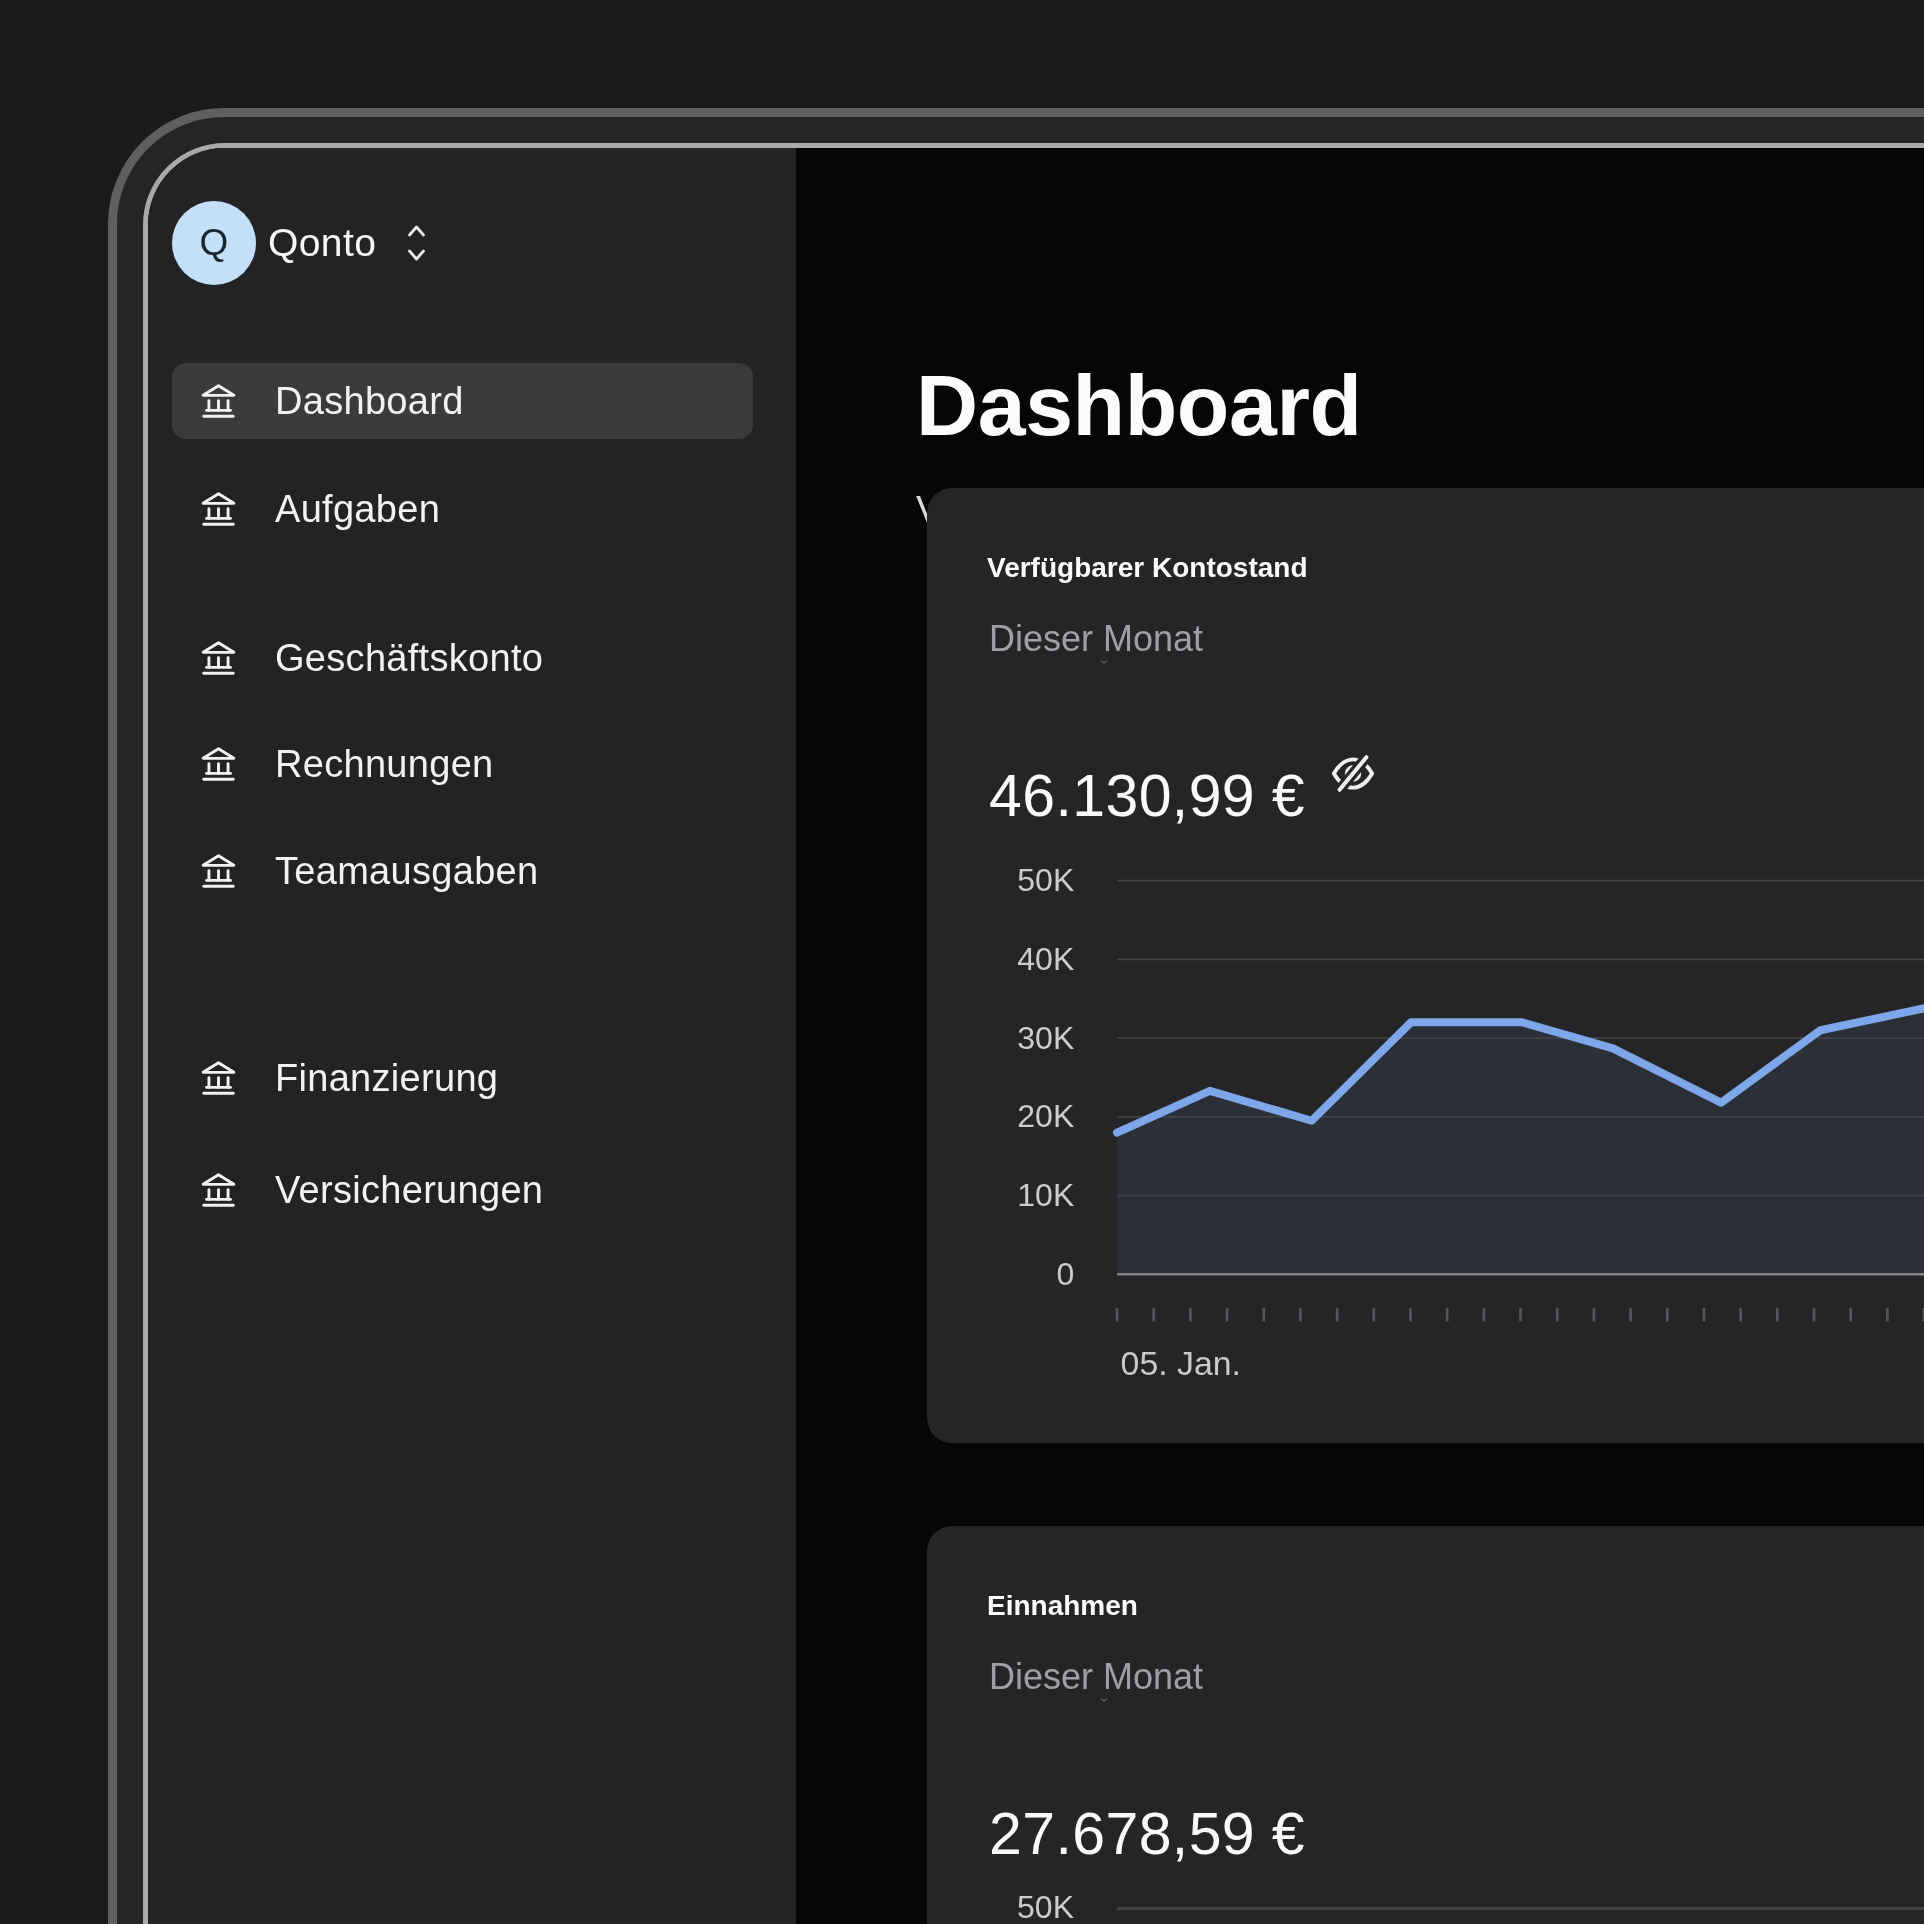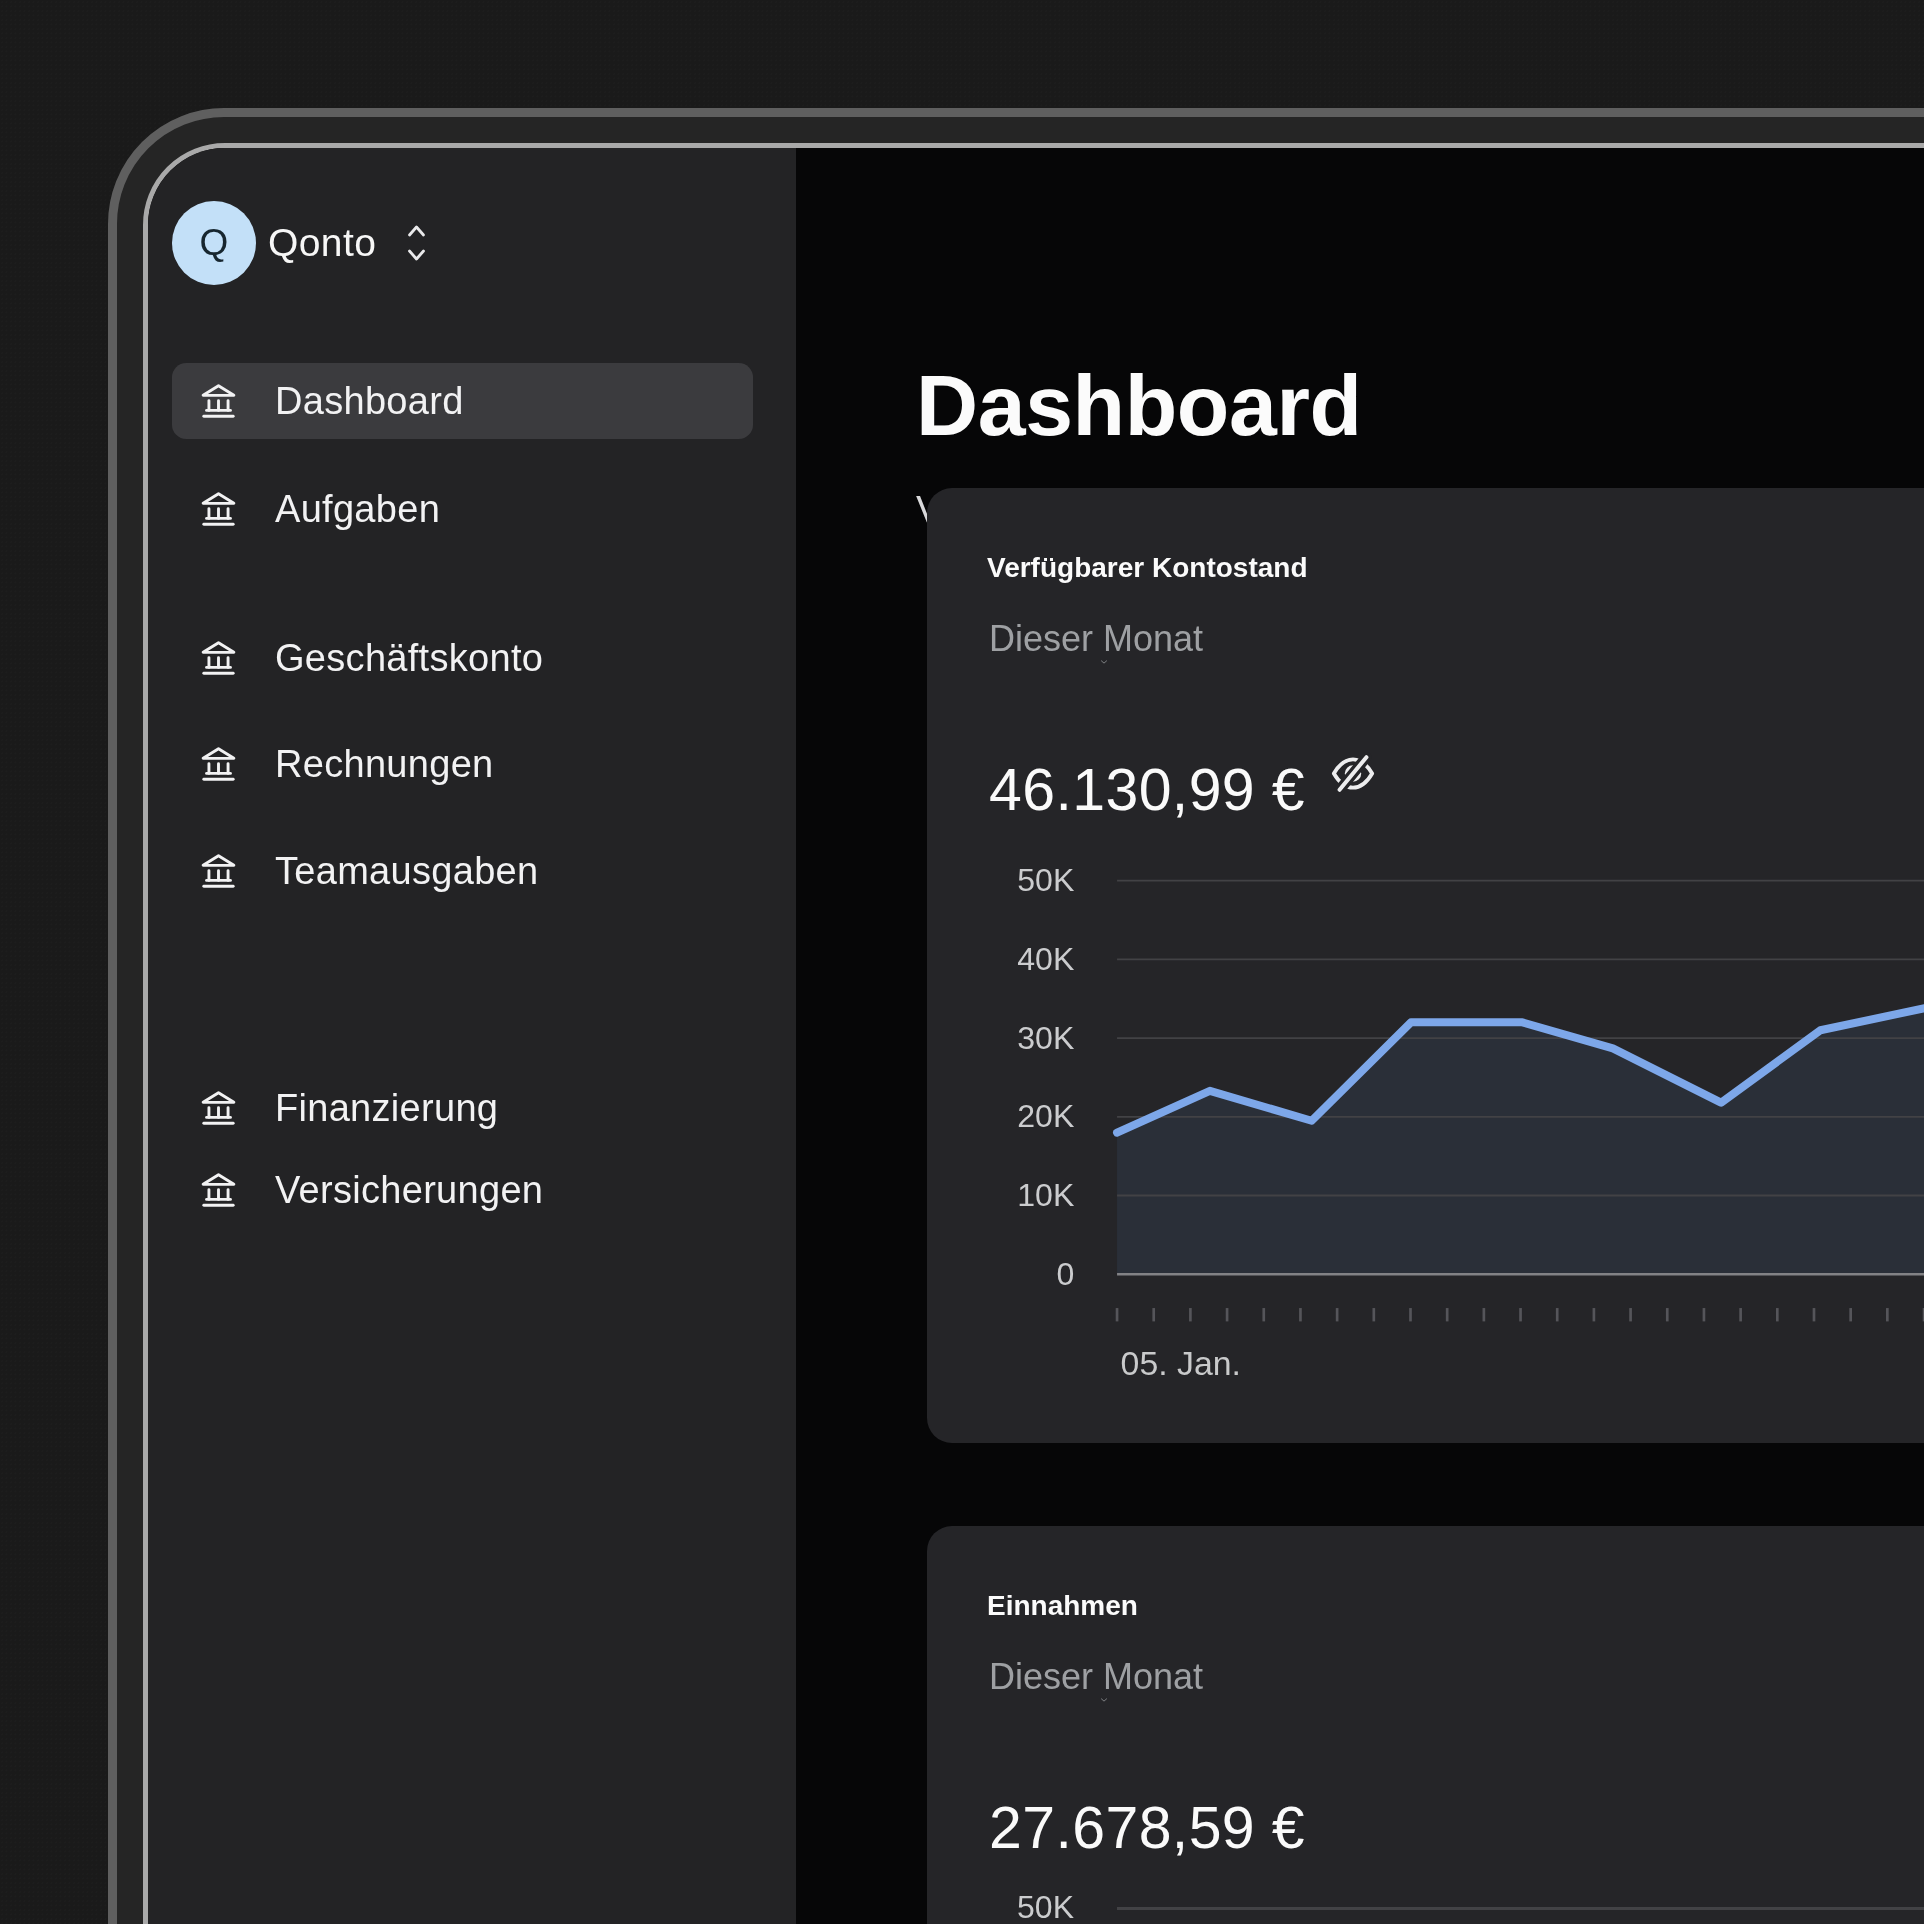--- a/index.html
+++ b/index.html
@@ -70,21 +70,21 @@
   }
   .card-balance { top:340px; height:955px; }
   .card-income  { top:1378px; height:713px; }
   .card-title { position:absolute; left:60px; top:64px; font-size:28px; font-weight:700; color:#FBFBFB; }
   .card-period {
     position:absolute; left:62px; top:130px; height:46px;
     display:flex; align-items:center; cursor:pointer;flex-direction:column;
   }
   .card-period span { font-size:36px; color:#9EA0A3; }
   .card-period .chev { margin-left:16px; }
-  .card-amount { position:absolute; left:62px; top:268px; font-size:59px; font-weight:500; color:#FAFAFA; letter-spacing:0.4px; }
+  .card-amount { position:absolute; left:62px; top:274px; font-size:59px; font-weight:500; color:#FAFAFA; letter-spacing:0.4px; }
   .eye-toggle { position:absolute; left:403px; top:264px; cursor:pointer; }
 
   .balance-chart { position:absolute; left:0; top:374px; }
 
   
   .mini-grid { position:absolute; left:190px; right:0; top:381px; height:2.7px; background:#424245; }
   .mini-tick-label {
     position:absolute; left:0; width:147px; top:363px; text-align:right;
     font-size:32px; color:#CBCCCE;
   }
@@ -161,21 +161,21 @@
             <use href="#sym-landmark"></use>
           </svg>
         <span class="nav-label">Teamausgaben</span>
       </div>
       <div class="nav-item" style="top:578px">
         <svg class="nav-icon" viewBox="0 0 46 46" width="41" height="41">
             <use href="#sym-landmark"></use>
           </svg>
         <span class="nav-label">Rechnungen</span>
       </div>
-      <div class="nav-item" style="top:922px">
+      <div class="nav-item" style="top:892px">
         <svg class="nav-icon" viewBox="0 0 46 46" width="41" height="41">
             <use href="#sym-landmark"></use>
           </svg>
         <span class="nav-label">Finanzierung</span>
       </div>
       <div class="nav-item" style="top:1004px">
         <svg class="nav-icon" viewBox="0 0 46 46" width="41" height="41">
             <use href="#sym-landmark"></use>
           </svg>
         <span class="nav-label">Versicherungen</span>

